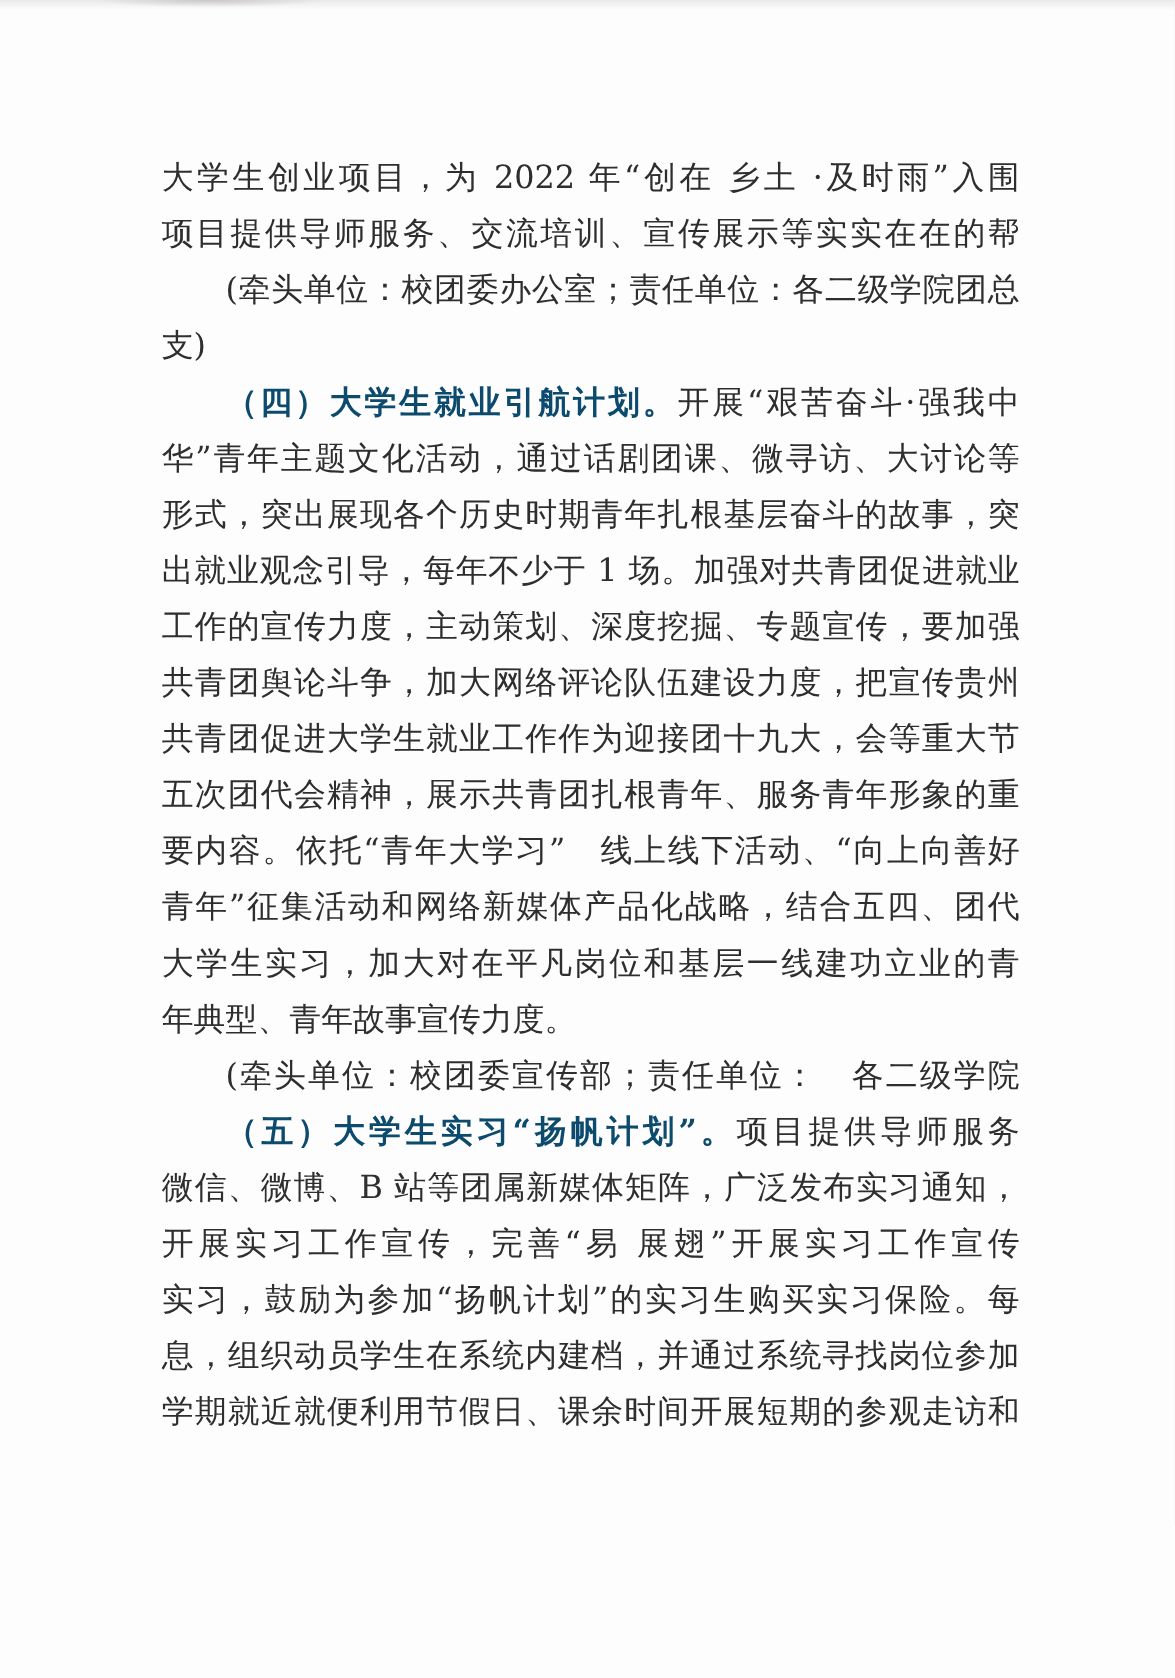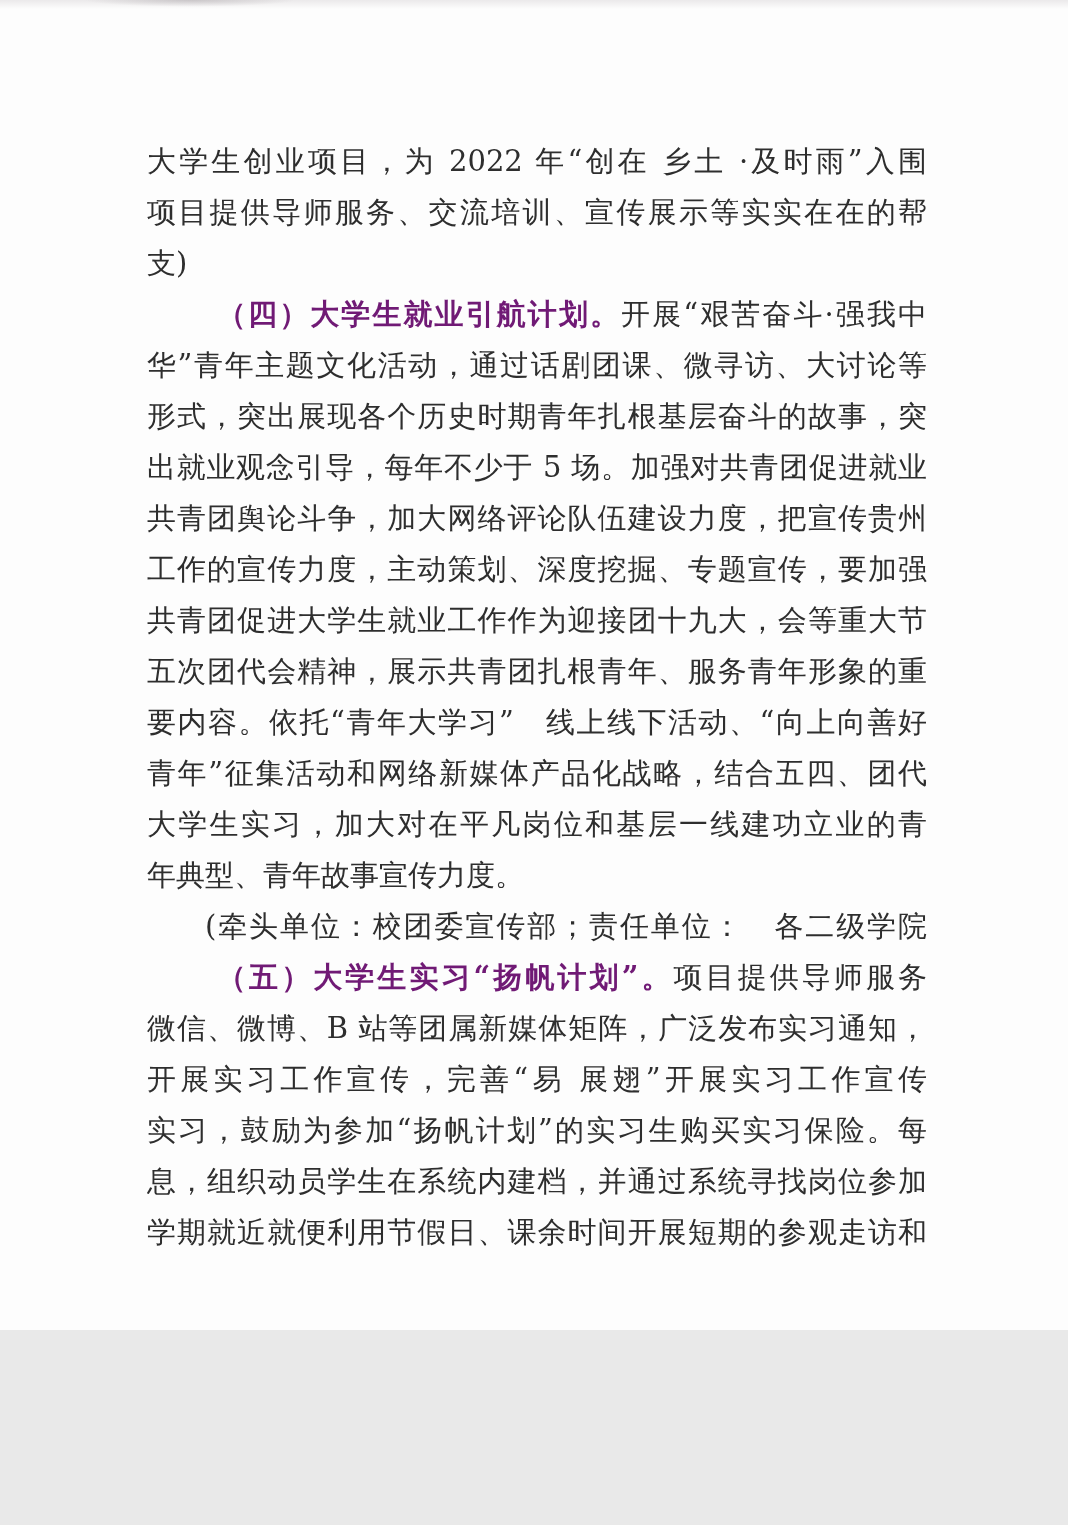--- a/index.html
+++ b/index.html
@@ -1,19 +1,19 @@
 <!DOCTYPE html>
 <html lang="zh"><head>
 <meta charset="utf-8">
 <style>
   html, body { margin: 0; padding: 0; background: #e9e9e9; }
   .page {
     position: relative;
     width: 1068px;
-    height: 1330px;
+    height: 1525px;
     margin: 0 auto;
     background: #fdfdfd;
     overflow: hidden;
     font-family: "DejaVu Serif", serif;
   }
   
   .page::before {
     content: "";
     position: absolute;
     top: 0; left: 0; right: 0;
@@ -35,38 +35,39 @@
     height: 51px;
     overflow: hidden;
     color: #2e2e2e;
     text-align: justify;
     text-align-last: justify;
     text-justify: inter-character;
     white-space: pre-wrap;
   }
   .line.short { text-align-last: left; }
   .line.indent { text-indent: 58px; }
-  .bold { font-weight: bold; color: #701a75; margin-left: 12px; }
+  .bold { font-weight: bold; color: #0c4a6e; }
 </style>
 </head>
 <body>
 
 <div class="page">
   <div class="content">
 
     <div class="line"><span>大学生创业项目，为 2022 年“创在 乡土 ·及时雨”入围</span></div>
     <div class="line"><span>项目提供导师服务、交流培训、宣传展示等实实在在的帮助。</span></div>
+    <div class="line indent"><span>(牵头单位：校团委办公室；责任单位：各二级学院团总</span></div>
     <div class="line short"><span>支)</span></div>
 
     <div class="line indent"><span class="bold">（四）大学生就业引航计划。</span><span>开展“艰苦奋斗·强我中</span></div>
     <div class="line"><span>华”青年主题文化活动，通过话剧团课、微寻访、大讨论等</span></div>
     <div class="line"><span>形式，突出展现各个历史时期青年扎根基层奋斗的故事，突</span></div>
-    <div class="line"><span>出就业观念引导，每年不少于 5 场。加强对共青团促进就业</span></div>
+    <div class="line"><span>出就业观念引导，每年不少于 1 场。加强对共青团促进就业</span></div>
+    <div class="line"><span>工作的宣传力度，主动策划、深度挖掘、专题宣传，要加强</span></div>
     <div class="line"><span>共青团舆论斗争，加大网络评论队伍建设力度，把宣传贵州</span></div>
-    <div class="line"><span>工作的宣传力度，主动策划、深度挖掘、专题宣传，要加强</span></div>
     <div class="line"><span>共青团促进大学生就业工作作为迎接团十九大，会等重大节点</span></div>
     <div class="line"><span>五次团代会精神，展示共青团扎根青年、服务青年形象的重</span></div>
     <div class="line"><span>要内容。依托“青年大学习”　线上线下活动、“向上向善好</span></div>
     <div class="line"><span>青年”征集活动和网络新媒体产品化战略，结合五四、团代</span></div>
     <div class="line"><span>大学生实习，加大对在平凡岗位和基层一线建功立业的青</span></div>
     <div class="line short"><span>年典型、青年故事宣传力度。</span></div>
 
     <div class="line indent"><span>(牵头单位：校团委宣传部；责任单位：　各二级学院</span></div>
 
     <div class="line indent"><span class="bold">（五）大学生实习“扬帆计划”。</span><span>项目提供导师服务</span></div>

